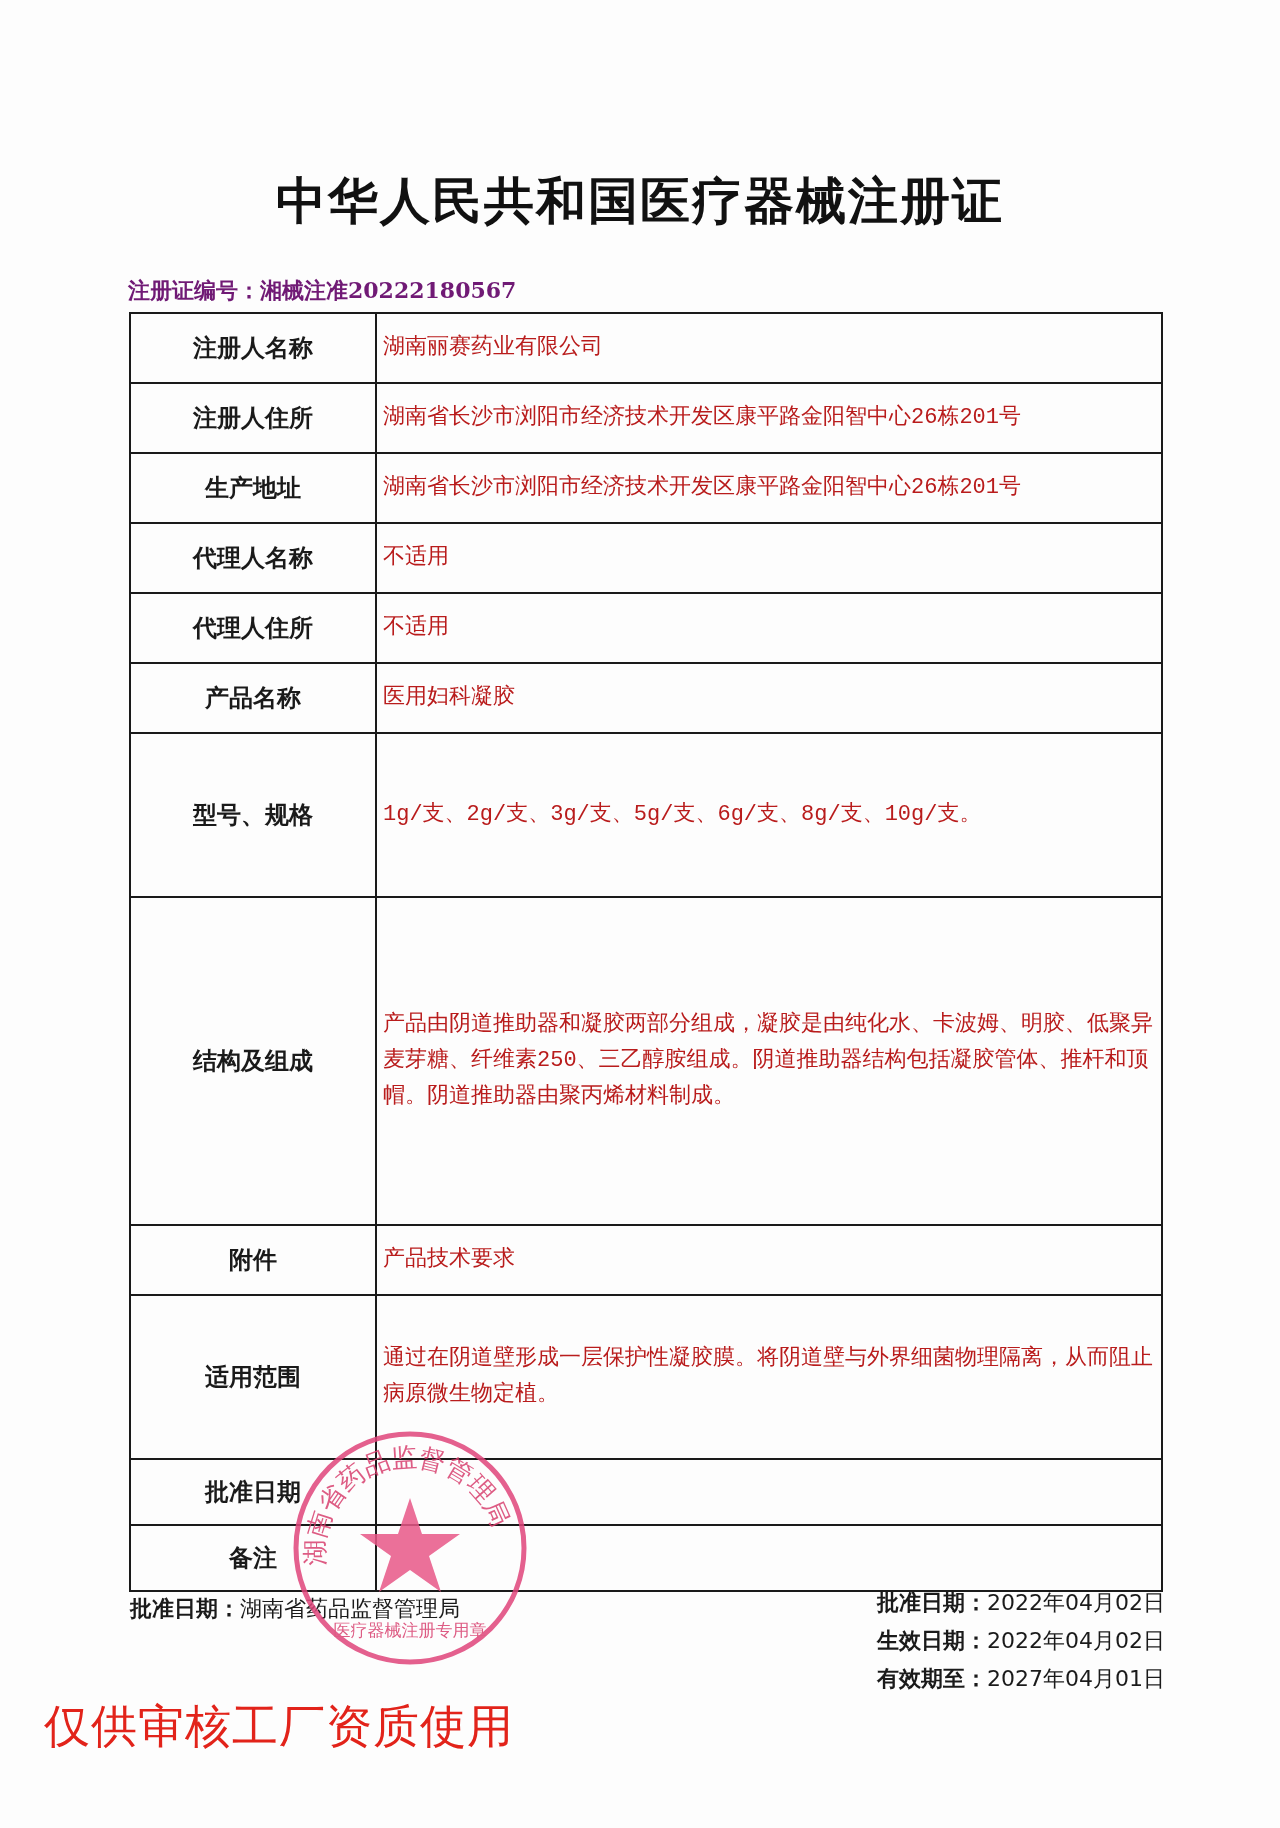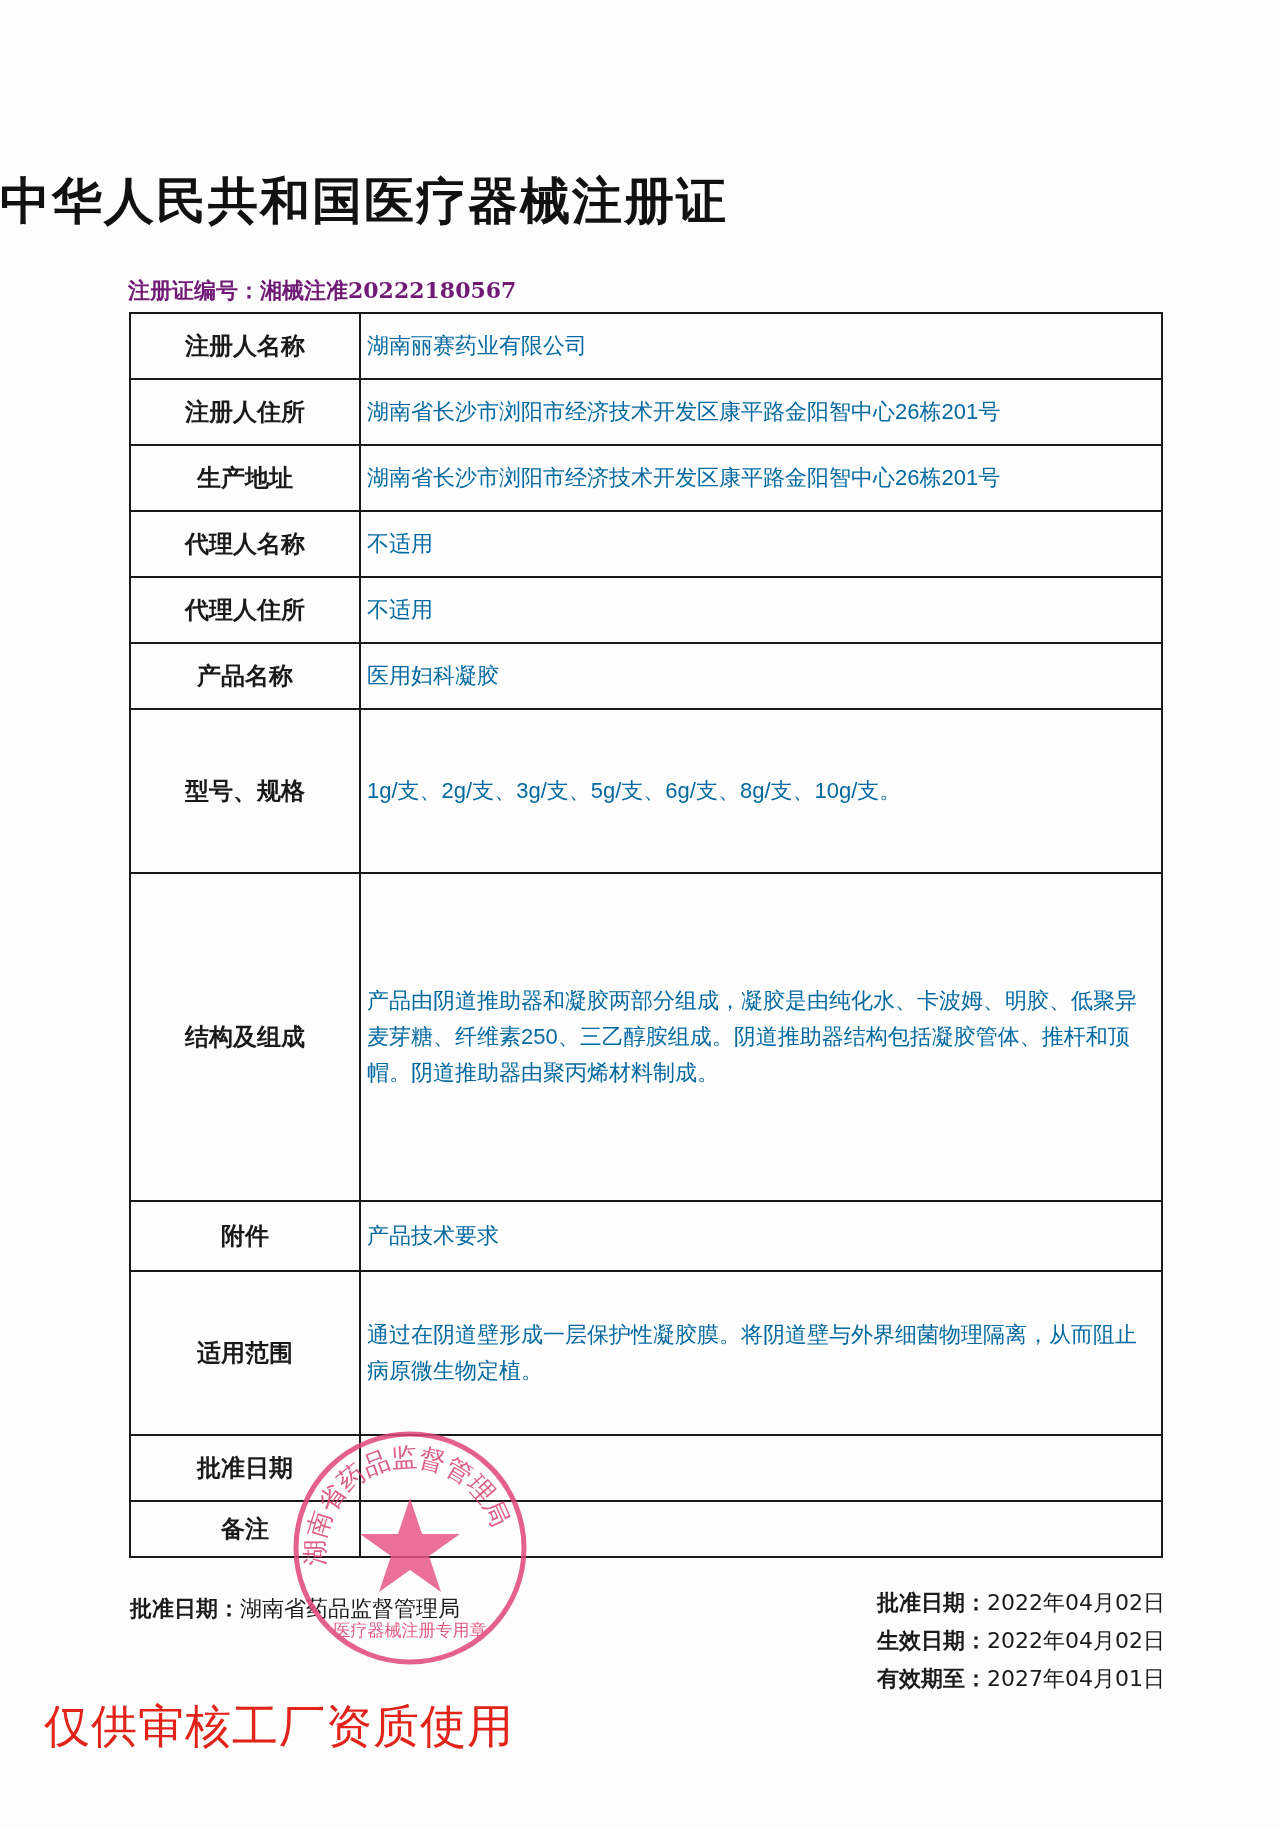--- a/index.html
+++ b/index.html
@@ -1,25 +1,25 @@
 <!DOCTYPE html>
 <html><head>
 <meta charset="utf-8">
 <style>
   html, body { margin:0; padding:0; background:#ffffff; }
   body { width:1280px; height:1828px; position:relative; overflow:hidden;
          font-family:"DejaVu Serif","Liberation Serif",serif; color:#1a1a1a; }
   .page { position:absolute; left:0; top:0; width:1280px; height:1828px; background:#fdfdfd; }
-  .title { position:absolute; left:0; width:1280px; top:168px; text-align:left;
+  .title { position:absolute; left:0; width:1280px; top:168px; text-align:center;
            font-size:50px; font-weight:bold; letter-spacing:2px; color:#111; }
   .regno { position:absolute; left:128px; top:276px; font-size:22px; font-weight:bold; color:#701a75; }
   table.cert { position:absolute; left:129px; top:312px; width:1034px; border-collapse:collapse; }
-  table.cert td { border:2.5px solid #1a1a1a; padding:8px; }
+  table.cert td { border:2.5px solid #1a1a1a; padding:16px; }
   td.lbl { width:212px; text-align:center; font-size:24px; font-weight:bold; font-family:"DejaVu Sans","Liberation Sans",sans-serif; }
-  td.val { padding-left:6px !important; font-size:22px; font-family:Liberation Sans, sans-serif; color:#0369a1; line-height:36px; }
+  td.val { padding-left:6px !important; font-size:22px; font-family:Liberation Mono, monospace; color:#b91c1c; line-height:36px; }
   td.val.para { padding-right:6px !important; }
   .footer-left { position:absolute; left:130px; top:1594px; font-size:22px; font-weight:bold;
                  font-family:"DejaVu Sans","Liberation Sans",sans-serif; }
   .footer-left .org { font-weight:normal; }
   .dates { position:absolute; right:115px; top:1584px; text-align:left;
            font-family:"DejaVu Sans","Liberation Sans",sans-serif; font-size:22px; line-height:38px; }
   .dates .k { font-weight:bold; }
   .watermark { position:absolute; left:0; width:1280px; top:1696px; text-align:left;
                font-size:46px; color:#e2231a; font-family:"DejaVu Sans","Liberation Sans",sans-serif; letter-spacing:1px;padding-left:44px; }
   .seal { position:absolute; left:290px; top:1428px; width:240px; height:240px; pointer-events:none; opacity:0.85; }

